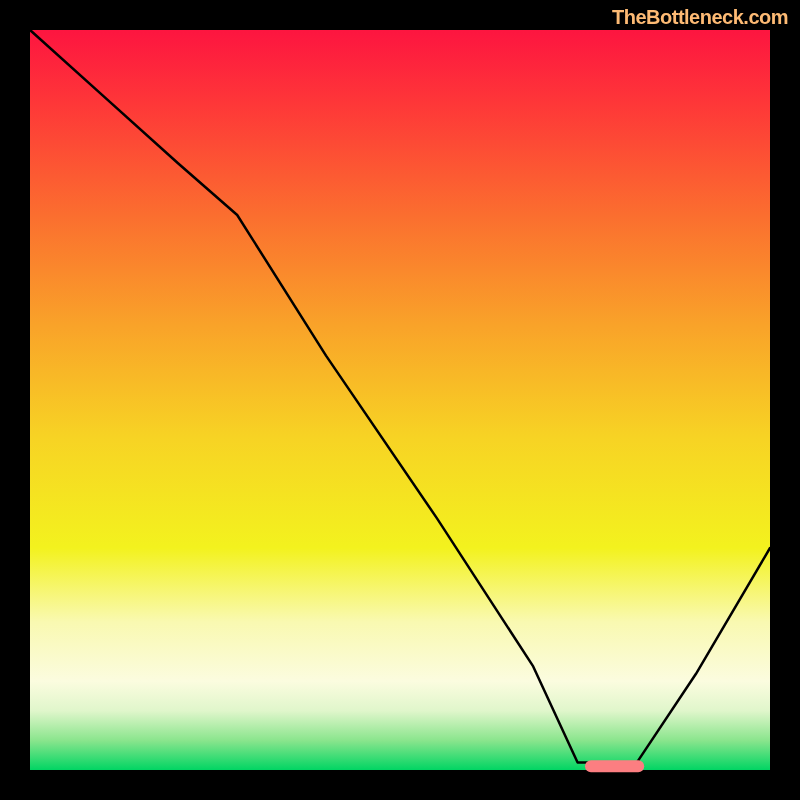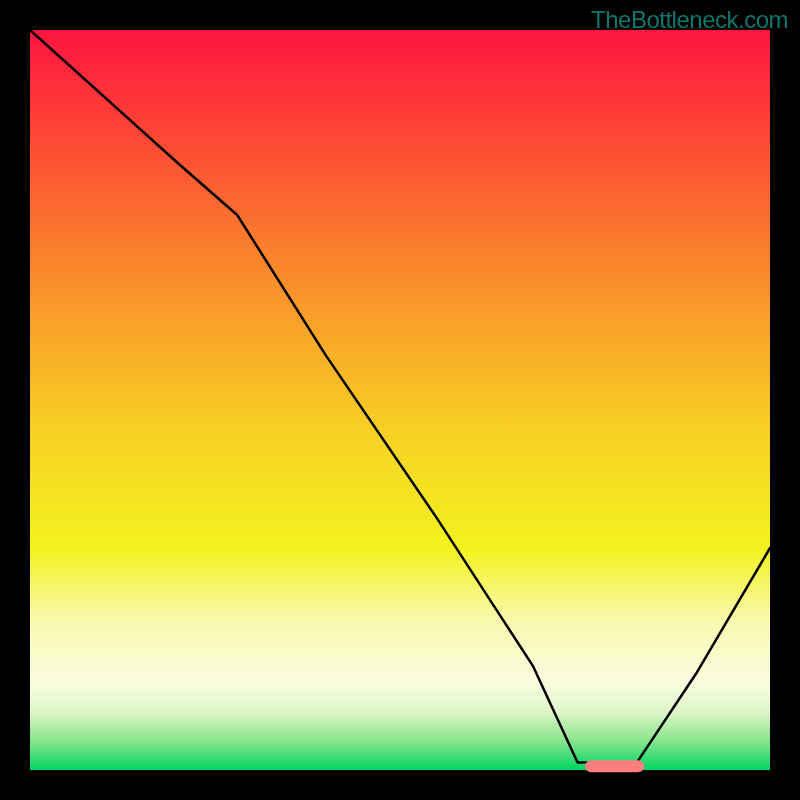--- a/index.html
+++ b/index.html
@@ -13,23 +13,23 @@
   .container {
     position: relative;
     width: 800px;
     height: 800px;
   }
   .attribution {
     position: absolute;
     top: 6px;
     right: 12px;
     font-family: Arial, Helvetica, sans-serif;
-    font-size: 24px;
-    font-weight: normal;
-    color: #0f766e;
+    font-size: 20px;
+    font-weight: bold;
+    color: #fdba74;
     letter-spacing: -0.5px;
   }
   svg.chart {
     display: block;
     width: 800px;
     height: 800px;
   }
 </style>
 </head>
 <body>

